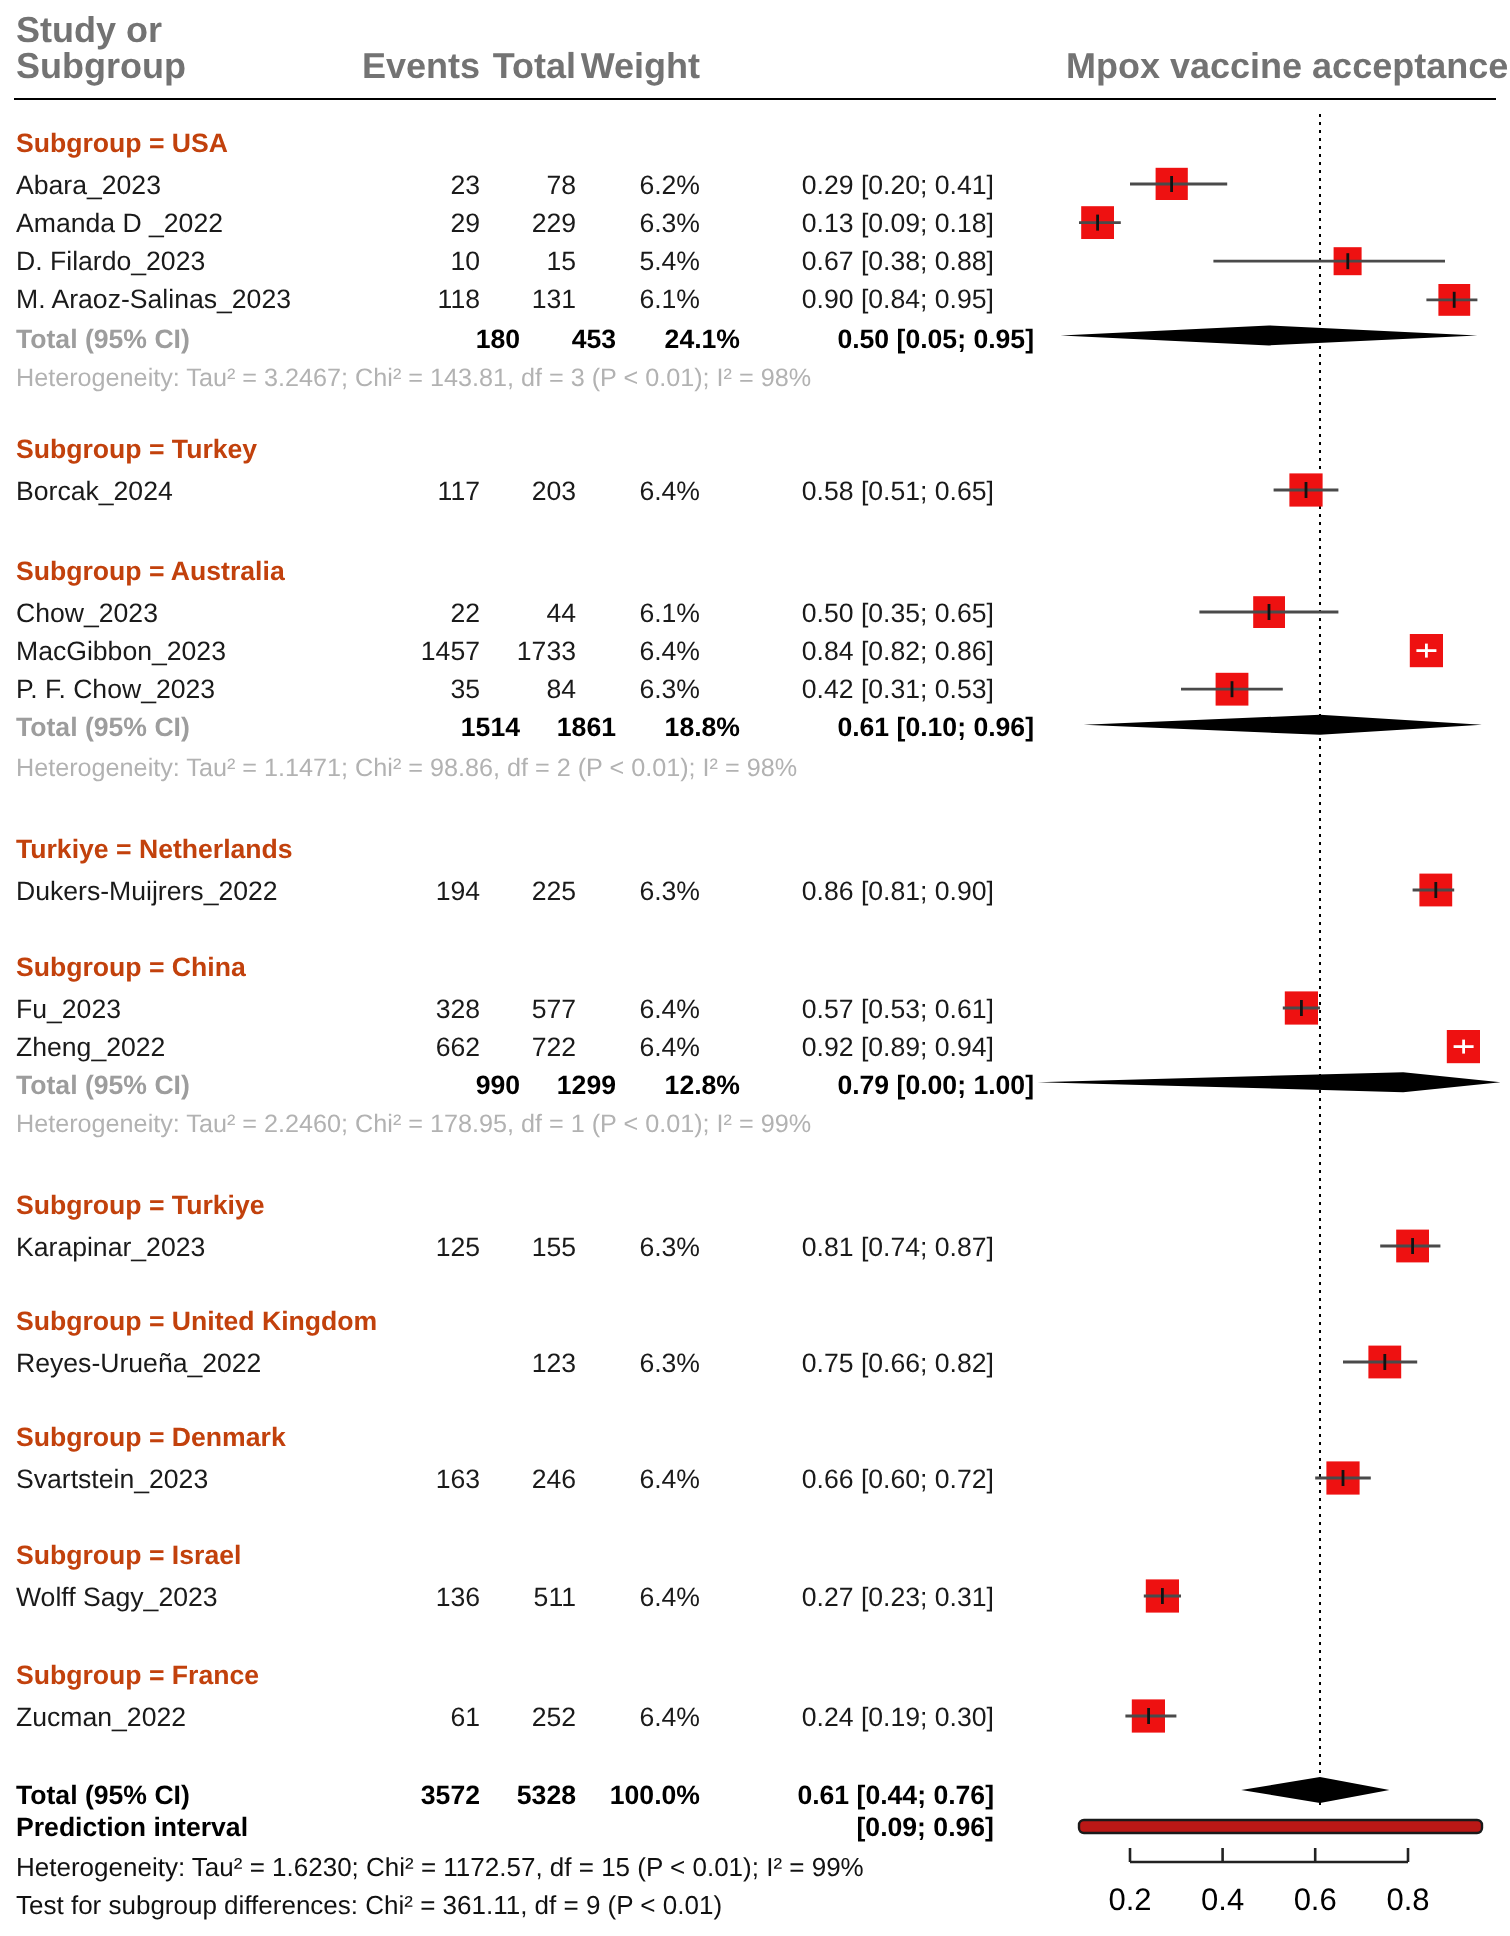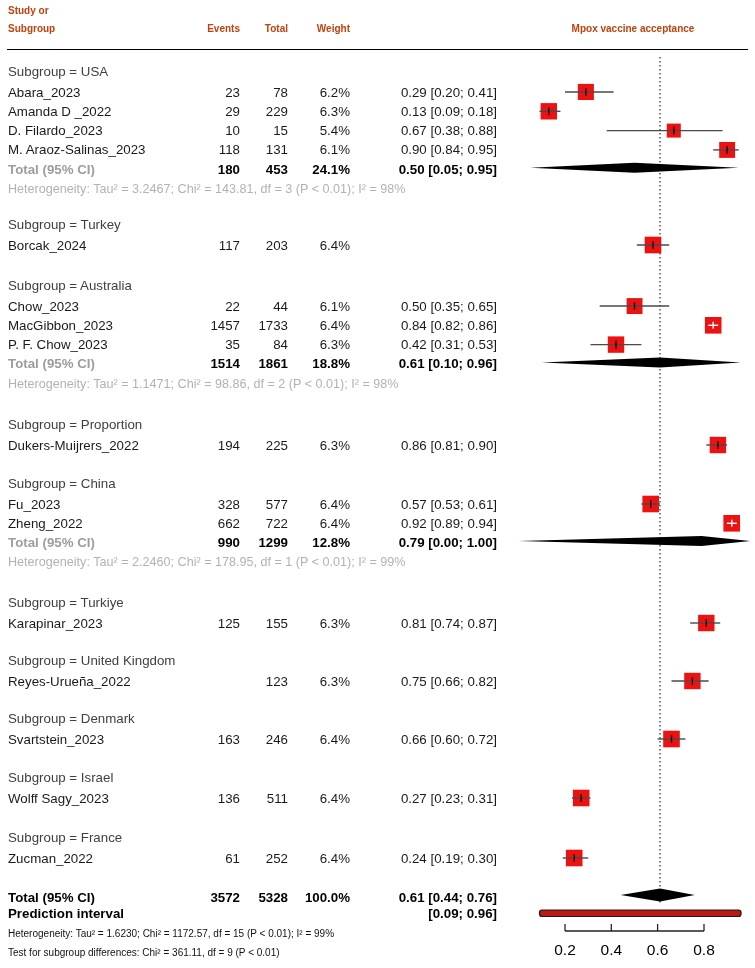--- a/index.html
+++ b/index.html
@@ -3,38 +3,38 @@
 <meta charset="utf-8">
 <style>
   html,body{margin:0;padding:0;background:#ffffff;}
   #figure{
     position:relative;
     width:755px;height:968px;
     background:#ffffff;
     font-family:"Liberation Sans", sans-serif;
     overflow:hidden;
   }
-  .hdr{position:absolute;font-weight:bold;font-size:10px;color:#c2410c;white-space:nowrap;}
+  .hdr{position:absolute;font-weight:bold;font-size:18px;color:#737373;white-space:nowrap;}
   .hdr-right{text-align:right;}
   #header-rule{position:absolute;left:7px;top:49px;width:741px;height:0;border-top:1.6px solid #000;}
   .row{position:absolute;left:0;width:755px;height:19px;line-height:19px;font-size:13.3px;white-space:nowrap;}
   .row .lbl{position:absolute;left:8px;top:0;}
   .row .cell{position:absolute;top:0;left:0;text-align:right;}
   .c-events{width:240px;}
   .c-total{width:288px;}
   .c-weight{width:350px;}
   .c-prop{width:497px;}
-  .subgroup-hdr{font-weight:normal;color:#404040;}
+  .subgroup-hdr{font-weight:bold;color:#c2410c;}
   .study{color:#1a1a1a;}
   .subtotal .lbl{font-weight:bold;color:#9d9d9d;}
-  .subtotal .cell{font-weight:bold;color:#000;}
+  .subtotal .cell{font-weight:bold;color:#000;padding-left:20px;}
   .het{color:#b2b2b2;font-size:12.6px;}
   .grand .lbl{font-weight:bold;color:#000;}
   .grand .cell{font-weight:bold;color:#000;}
-  .footnote{color:#111;font-size:10px;}
+  .footnote{color:#111;font-size:13px;}
   #plot-svg{position:absolute;left:0;top:0;}
 </style>
 </head>
 <body>
 
 <div id="figure">
   <div class="hdr" style="left:8px;top:5px;">Study or</div>
   <div class="hdr" style="left:8px;top:23px;">Subgroup</div>
   <div class="hdr hdr-right" style="left:0;top:23px;width:240px;">Events</div>
   <div class="hdr hdr-right" style="left:0;top:23px;width:288px;">Total</div>
@@ -85,20 +85,21 @@
         <span class="lbl">Heterogeneity: Tau² = 3.2467; Chi² = 143.81, df = 3 (P &lt; 0.01); I² = 98%</span>
       </div>
       <div class="row subgroup-hdr" style="top: 214.5px;">
         <span class="lbl">Subgroup = Turkey</span>
       </div>
       <div class="row study" style="top: 235.5px;">
         <span class="lbl">Borcak_2024</span>
         <span class="cell c-events">117</span>
         <span class="cell c-total">203</span>
         <span class="cell c-weight">6.4%</span>
+        <span class="cell c-prop">0.58 [0.51; 0.65]</span>
       </div>
       <div class="row subgroup-hdr" style="top: 275.5px;">
         <span class="lbl">Subgroup = Australia</span>
       </div>
       <div class="row study" style="top: 296.5px;">
         <span class="lbl">Chow_2023</span>
         <span class="cell c-events">22</span>
         <span class="cell c-total">44</span>
         <span class="cell c-weight">6.1%</span>
         <span class="cell c-prop">0.50 [0.35; 0.65]</span>
@@ -121,21 +122,21 @@
         <span class="lbl">Total (95% CI)</span>
         <span class="cell c-events">1514</span>
         <span class="cell c-total">1861</span>
         <span class="cell c-weight">18.8%</span>
         <span class="cell c-prop">0.61 [0.10; 0.96]</span>
       </div>
       <div class="row het" style="top: 374.7px;">
         <span class="lbl">Heterogeneity: Tau² = 1.1471; Chi² = 98.86, df = 2 (P &lt; 0.01); I² = 98%</span>
       </div>
       <div class="row subgroup-hdr" style="top: 414.5px;">
-        <span class="lbl">Subgroup = Proportion</span>
+        <span class="lbl">Turkiye = Netherlands</span>
       </div>
       <div class="row study" style="top: 435.5px;">
         <span class="lbl">Dukers-Muijrers_2022</span>
         <span class="cell c-events">194</span>
         <span class="cell c-total">225</span>
         <span class="cell c-weight">6.3%</span>
         <span class="cell c-prop">0.86 [0.81; 0.90]</span>
       </div>
       <div class="row subgroup-hdr" style="top: 473.5px;">
         <span class="lbl">Subgroup = China</span>

